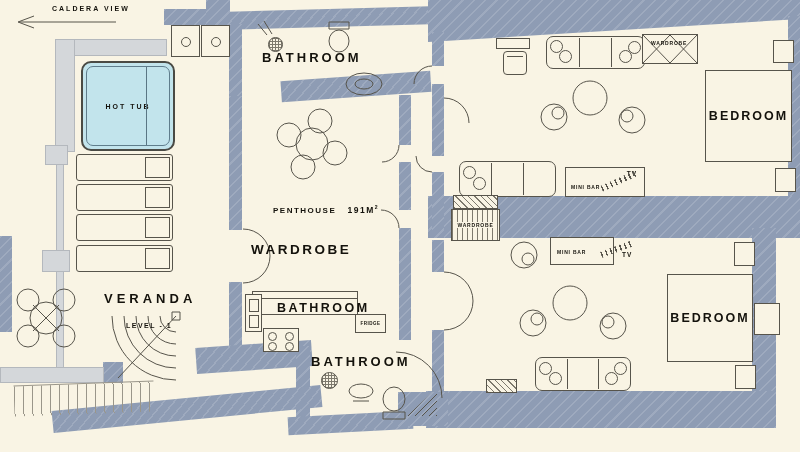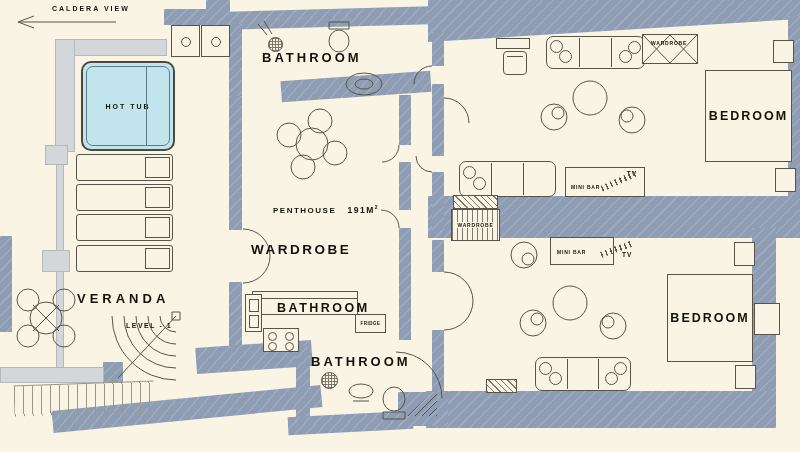--- a/index.html
+++ b/index.html
@@ -309,16 +309,16 @@
 
   <span class="lbl t-sm" style="left:52px;top:5px">CALDERA VIEW</span>
   <span class="lbl t-lg" style="left:262px;top:50px">BATHROOM</span>
   <span class="lbl t-md" style="left:273px;top:204px">
     <span>PENTHOUSE</span>&nbsp;&nbsp;
     <span style="font-size:8.5px"><span>191M</span><sup>2</sup></span>
   </span>
   <span class="lbl" style="left:251px;top:242px;font-size:13.5px;letter-spacing:2.5px">WARDROBE</span>
   <span class="lbl" style="left:277px;top:301px;font-size:12.5px;letter-spacing:2.5px">BATHROOM</span>
   <span class="lbl t-lg" style="left:311px;top:354px">BATHROOM</span>
-  <span class="lbl t-lg" style="left:77px;top:291px;letter-spacing:4px">VERANDA</span>
+  <span class="lbl t-lg" style="left:104px;top:291px;letter-spacing:4px">VERANDA</span>
   <span class="lbl t-sm" style="left:126px;top:322px;letter-spacing:1.5px">LEVEL - 1</span>
 
 </div>
 
 </body></html>

